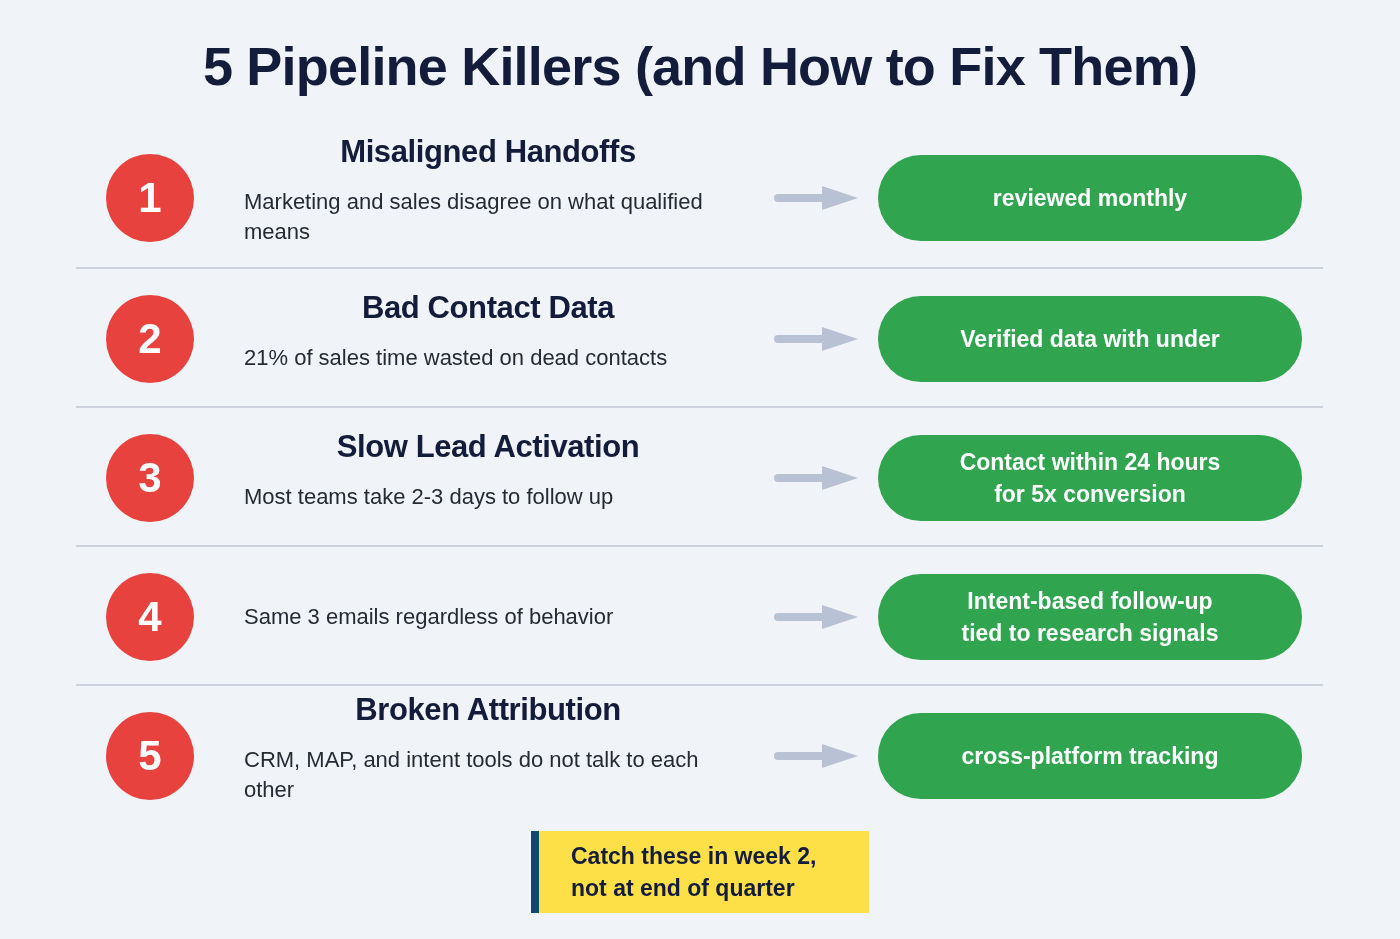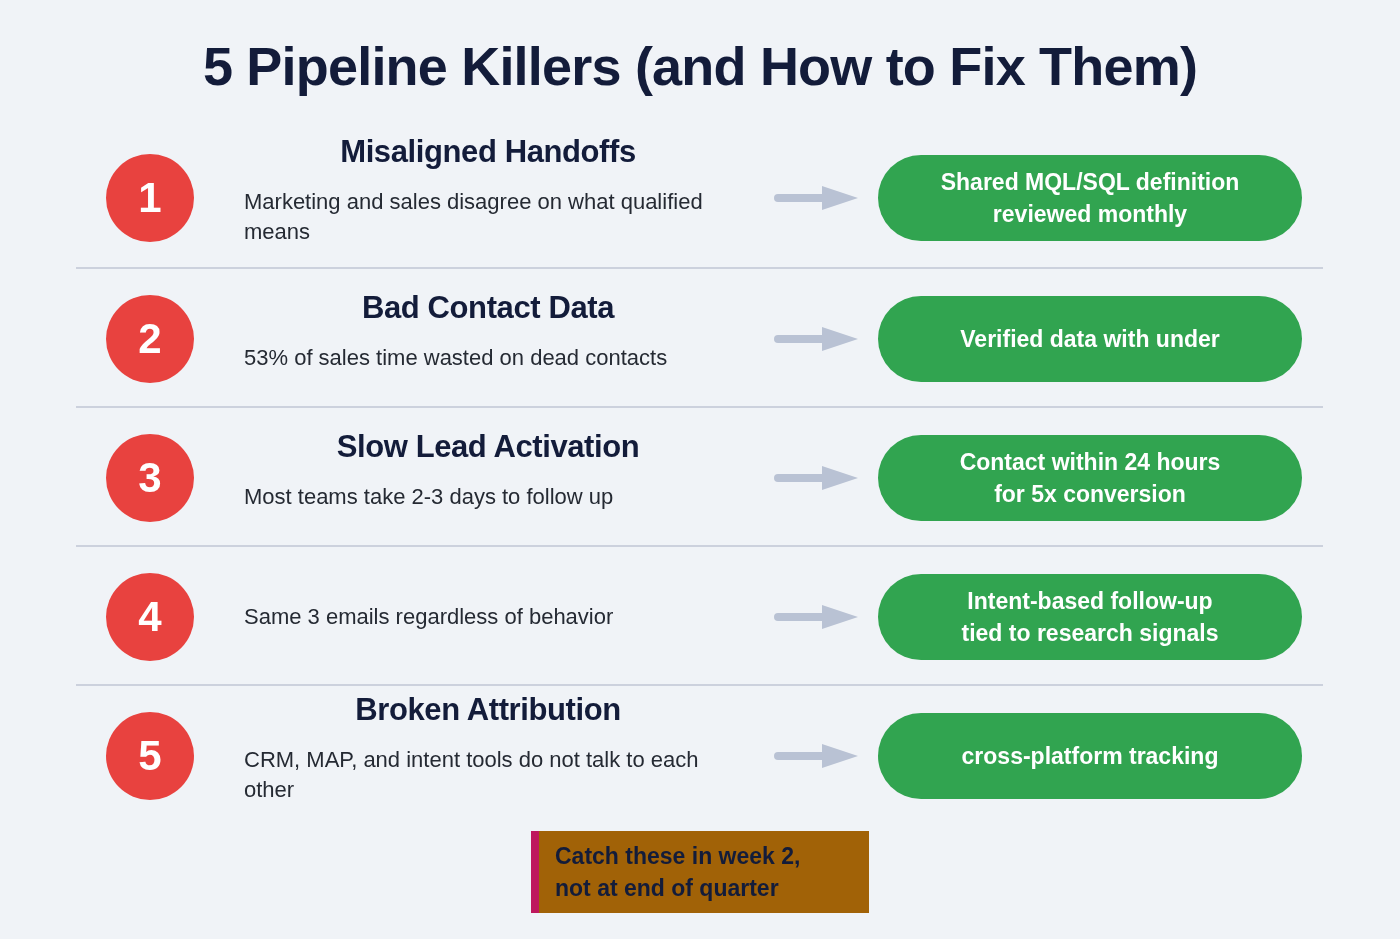--- a/index.html
+++ b/index.html
@@ -144,26 +144,26 @@
   }
   .pill span { display: block; }
 
   
   .callout {
     position: absolute;
     left: 531px;
     top: 831px;
     width: 338px;
     height: 82px;
-    background: #a16207;
-    border-left: 8px solid #be185d;
+    background: #fde047;
+    border-left: 8px solid #0c4a6e;
     box-sizing: border-box;
     display: flex;
     align-items: center;
-    padding-left: 16px;
+    padding-left: 32px;
   }
   .callout-text {
     font-size: 23px;
     line-height: 32px;
     font-weight: 700;
     color: #131c3a;
   }
 </style>
 </head>
 <body>
@@ -182,33 +182,32 @@
           <div class="prob-desc">Marketing and sales disagree on what qualified means</div>
         </div>
         <div class="arrow">
           <svg width="84" height="26" viewBox="0 0 84 26">
             <rect x="0" y="9" width="55" height="8" rx="4" fill="#b9c2d4"></rect>
             <polygon points="48,1 84,13 48,25" fill="#b9c2d4"></polygon>
           </svg>
         </div>
         <div class="pill">
           <div>
-            <span>Shared MQL/SQL definition</span>
             <span>reviewed monthly</span>
           </div>
         </div>
       </div>
     </div>
 
     <div class="row">
       <div class="row-inner">
         <div class="num-badge">2</div>
         <div class="textblock">
           <div class="prob-title">Bad Contact Data</div>
-          <div class="prob-desc">53% of sales time wasted on dead contacts</div>
+          <div class="prob-desc">21% of sales time wasted on dead contacts</div>
         </div>
         <div class="arrow">
           <svg width="84" height="26" viewBox="0 0 84 26">
             <rect x="0" y="9" width="55" height="8" rx="4" fill="#b9c2d4"></rect>
             <polygon points="48,1 84,13 48,25" fill="#b9c2d4"></polygon>
           </svg>
         </div>
         <div class="pill">
           <div>
             <span>Verified data with under</span>

